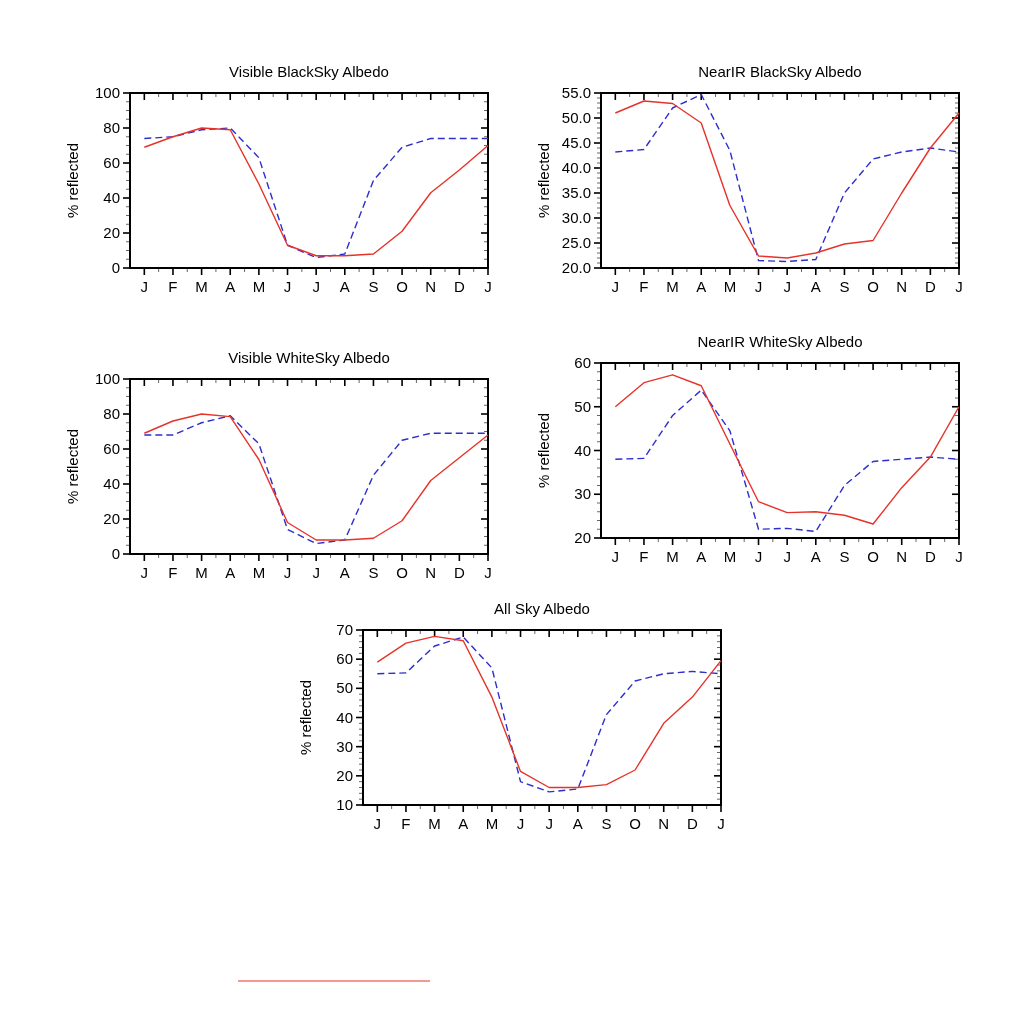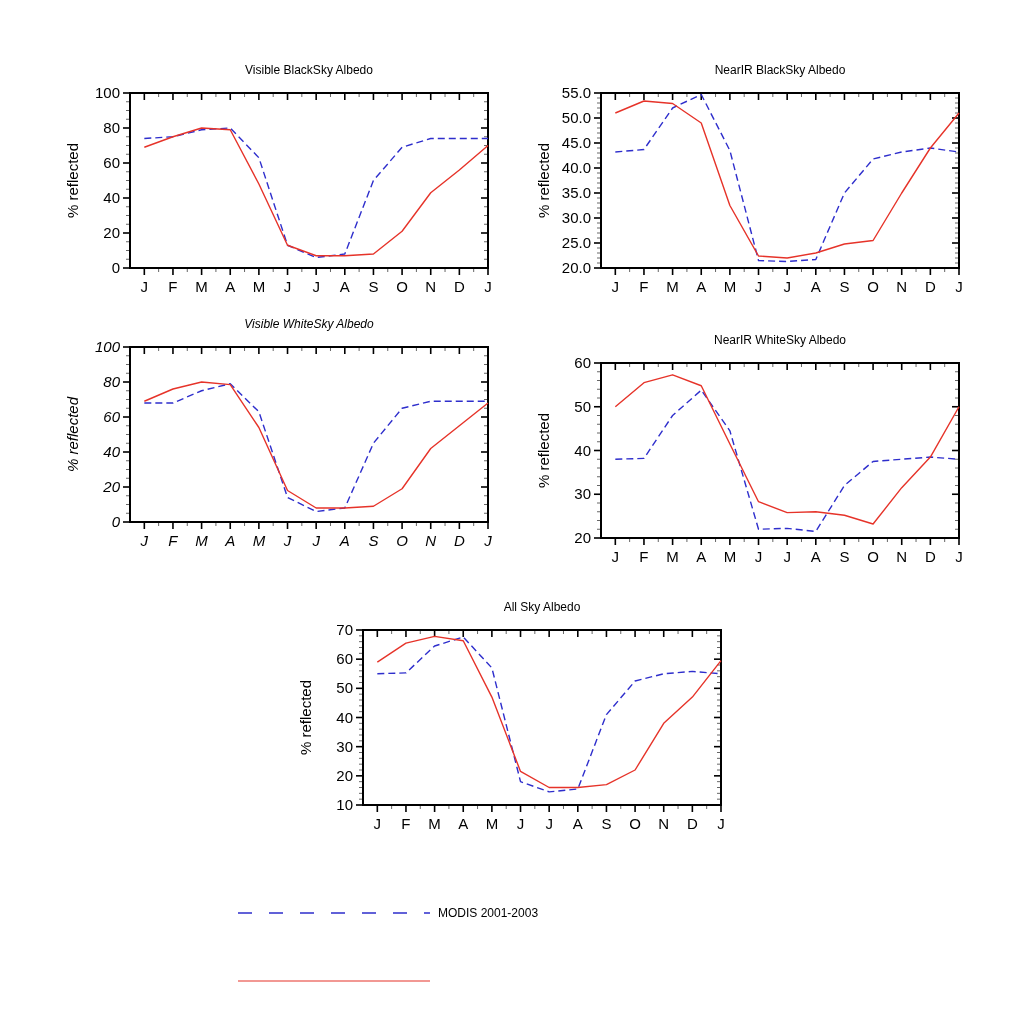--- a/index.html
+++ b/index.html
@@ -31,31 +31,31 @@
     height: 245px;
     margin: 0;
     padding: 0;
   }
   figure.plot .plot-title {
     position: absolute;
     left: 78px;
     width: 358px;
     top: 3px;
     text-align: center;
-    font-size: 12px;
+    font-size: 15px;
     white-space: nowrap;
   }
   figure.plot svg.plot-svg {
     position: absolute;
     left: 0;
     top: 0;
   }
   .fig-0 { left: 52px;  top: 60px;  }
   .fig-1 { left: 523px; top: 60px;  }
-  .fig-2 { left: 52px;  top: 314px; font-style: italic; }
+  .fig-2 { left: 52px;  top: 346px; }
   .fig-3 { left: 523px; top: 330px; }
   .fig-4 { left: 285px; top: 597px; }
   .legend-item {
     position: absolute;
     left: 237px;
     height: 16px;
     display: flex;
     align-items: center;
   }
   .legend-item .legend-label {
@@ -722,26 +722,20 @@
         <line x1="71" y1="33" x2="78" y2="33" stroke="#000000" stroke-width="1.6"></line>
         <line x1="429" y1="33" x2="436" y2="33" stroke="#000000" stroke-width="1.6"></line>
         <text x="68" y="38" text-anchor="end" font-size="15" font-family="&quot;Liberation Sans&quot;, sans-serif" fill="#000000">70</text>
         <rect x="78" y="33" width="358" height="175" fill="none" stroke="#000000" stroke-width="2"></rect>
         <text x="0" y="0" text-anchor="middle" font-size="15" font-family="&quot;Liberation Sans&quot;, sans-serif" fill="#000000" transform="translate(26,120.5) rotate(-90)">% reflected</text>
         <polyline points="92.32,76.75 120.96,75.88 149.60,49.04 178.24,40.00 206.88,70.92 235.52,184.67 264.16,194.88 292.80,191.96 321.44,117.58 350.08,84.04 378.72,76.75 407.36,74.42 436.00,76.75" fill="none" stroke="#2e2ecc" stroke-width="1.4" stroke-linejoin="round" stroke-linecap="butt" stroke-dasharray="7,4"></polyline>
         <polyline points="92.32,65.08 120.96,46.13 149.60,39.42 178.24,43.79 206.88,100.08 235.52,174.46 264.16,190.50 292.80,190.50 321.44,187.58 350.08,173.00 378.72,126.33 407.36,100.08 436.00,63.63" fill="none" stroke="#e63329" stroke-width="1.4" stroke-linejoin="round" stroke-linecap="butt"></polyline>
       </svg>
   </figure>
 
-  <div class="legend-item legend-item-0">
-    <svg width="194" height="16">
-      <line x1="1" y1="8" x2="193" y2="8" stroke-width="1.4" stroke-dasharray="14,17" stroke="#2e2ecc"></line>
-    </svg>
-    <span class="legend-label">MODIS 2001-2003</span>
-  </div>
 
   <div class="legend-item legend-item-1">
     <svg width="194" height="16">
       <line x1="1" y1="8" x2="193" y2="8" stroke-width="1.1" stroke="#e63329"></line>
     </svg>
   </div>
 
 </div>
 
 </body></html>

